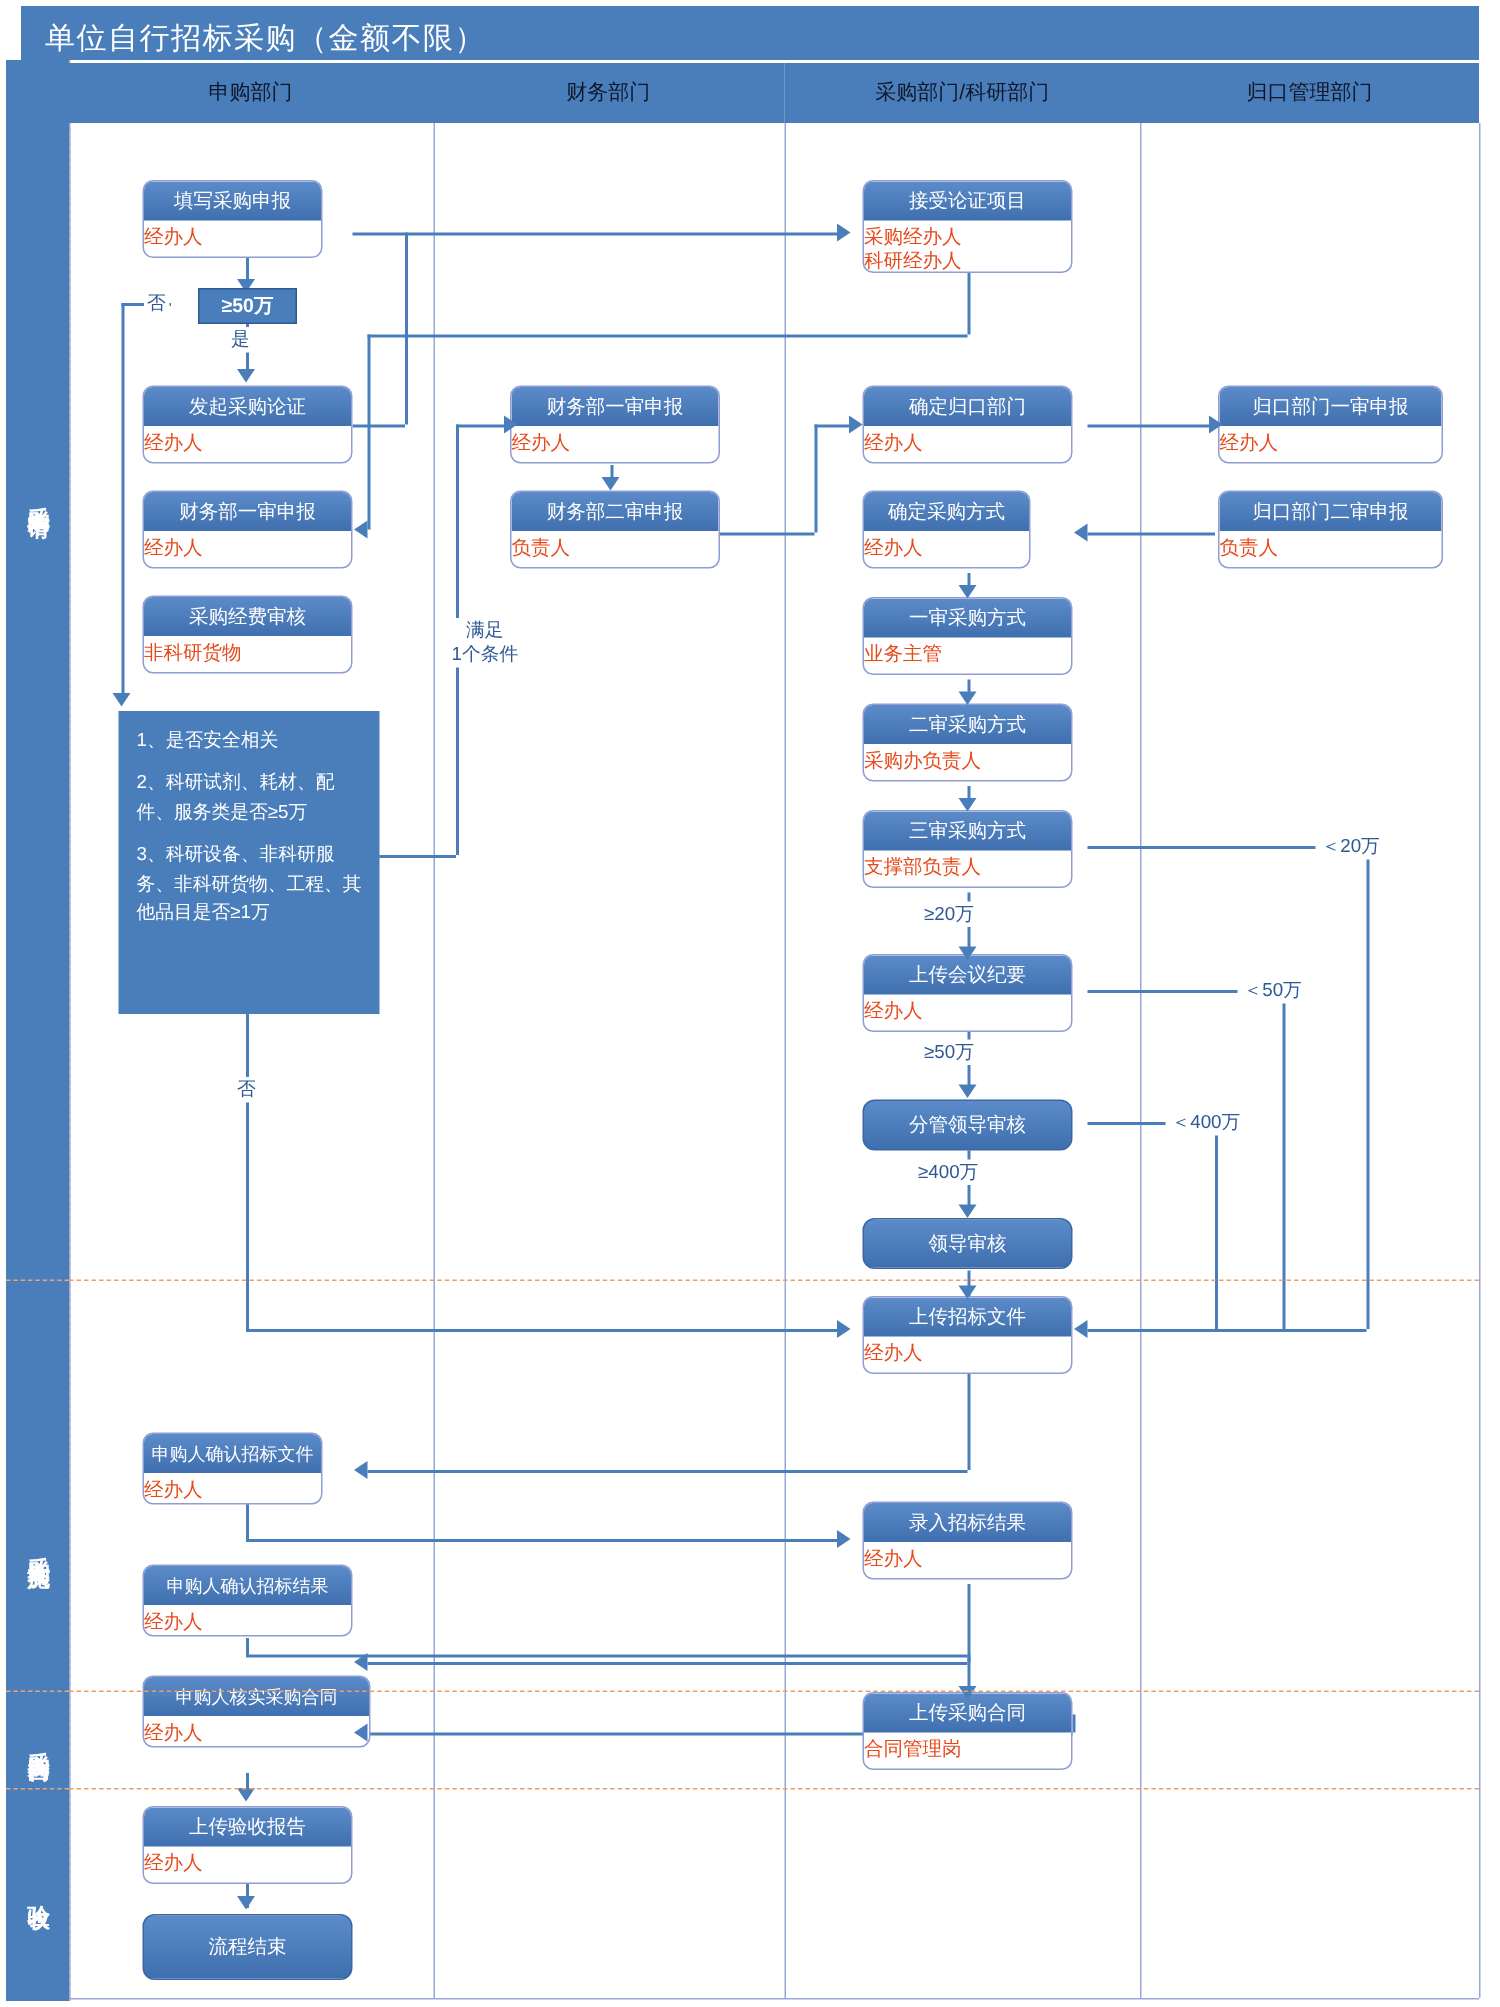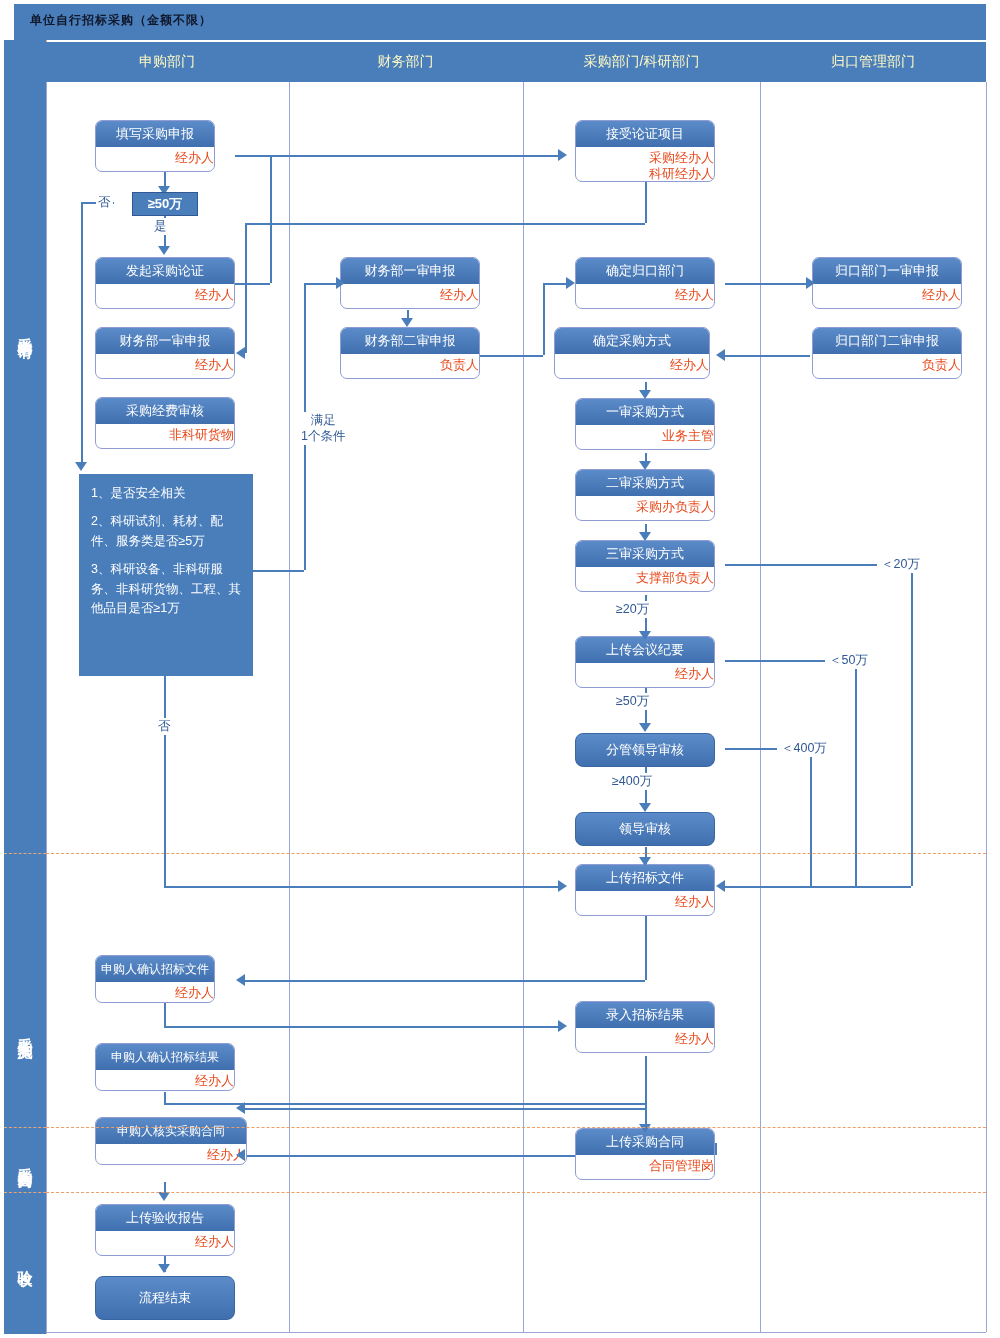--- a/index.html
+++ b/index.html
@@ -1,46 +1,46 @@
 <!DOCTYPE html>
 <html><head>
 <meta charset="utf-8">
 <style>
   html,body{margin:0;padding:0;background:#fff;}
   body{font-family:"Liberation Sans","DejaVu Sans",sans-serif;}
   #root{position:relative;width:1000px;height:1338px;overflow:hidden;background:#fff;}
 
   
   .titlebar{position:absolute;left:14px;top:4px;width:972px;height:36px;background:#4a7ebb;}
-  .titlebar span{position:absolute;left:16px;top:8px;font-size:12px;font-weight:bold;color:#0f172a;letter-spacing:1px;}
+  .titlebar span{position:absolute;left:16px;top:8px;font-size:20px;font-weight:normal;color:#ffffff;letter-spacing:1px;}
 
   
   .rail{position:absolute;left:4px;top:40px;width:42px;height:1294px;background:#4a7ebb;}
   .rail-dash{position:absolute;left:4px;width:42px;height:0;border-top:1px dashed #e8a57a;}
   .phase{position:absolute;left:4px;width:42px;color:#fff;font-size:15px;font-weight:bold;
          writing-mode:vertical-rl;text-orientation:upright;display:flex;align-items:center;
          justify-content:center;letter-spacing:2px;line-height:1.05;}
 
   
   .lanehead{position:absolute;top:42px;height:40px;background:#4a7ebb;border-right:1px solid #dfe6f2;
-            color:#fef9c3;font-size:14px;display:flex;align-items:center;justify-content:center;}
+            color:#0f172a;font-size:14px;display:flex;align-items:center;justify-content:center;}
   .lanecol{position:absolute;top:82px;height:1250px;border-right:1px solid #9aa7d6;}
   .lanecol.first{border-left:1px solid #9aa7d6;}
   .gridbottom{position:absolute;left:46px;top:1332px;width:940px;height:0;border-top:1px solid #9aa7d6;}
   .vdash{position:absolute;left:46px;top:40px;width:0;height:1294px;border-left:1px dashed #e8a57a;}
 
   
   .phdiv{position:absolute;left:46px;width:940px;height:0;border-top:1px dashed #ed9e64;z-index:6;}
 
   
   .node{position:absolute;border-radius:7px;border:1px solid #8f9dd4;background:#fff;
         box-sizing:border-box;overflow:hidden;z-index:4;}
   .node .hd{background:linear-gradient(180deg,#5b8bc8 0%,#3f6fae 100%);color:#fff;font-size:13px;
             height:26px;line-height:26px;text-align:center;white-space:nowrap;}
-  .node .bd{color:#e8491b;font-size:13px;text-align:right;line-height:1.25;padding-top:3px;}
+  .node .bd{color:#e8491b;font-size:13px;text-align:left;line-height:1.25;padding-top:3px;}
   .node.small .hd{font-size:12px;}
 
   
   .solid{position:absolute;border-radius:8px;background:linear-gradient(180deg,#5b8bc8 0%,#3f6fae 100%);
          color:#fff;font-size:13px;display:flex;align-items:center;justify-content:center;z-index:4;
          border:1px solid #3a66a2;box-sizing:border-box;}
 
   
   .chip{position:absolute;background:#4a7ebb;color:#fff;font-size:13px;font-weight:bold;
         display:flex;align-items:center;justify-content:center;border:1px solid #2f5894;z-index:5;}
@@ -276,21 +276,21 @@
     <div class="hd">接受论证项目</div>
     <div class="bd" style="white-space:pre-line">采购经办人
 科研经办人</div>
   </div>
 
   <div class="node" style="left:575px;top:257px;width:140px;height:52px">
     <div class="hd">确定归口部门</div>
     <div class="bd">经办人</div>
   </div>
 
-  <div class="node" style="left:554px;top:327px;width:156px;height:52px">
+  <div class="node" style="left:575px;top:327px;width:112px;height:52px">
     <div class="hd">确定采购方式</div>
     <div class="bd">经办人</div>
   </div>
 
   <div class="node" style="left:575px;top:398px;width:140px;height:52px">
     <div class="hd">一审采购方式</div>
     <div class="bd">业务主管</div>
   </div>
 
   <div class="node" style="left:575px;top:469px;width:140px;height:52px">

